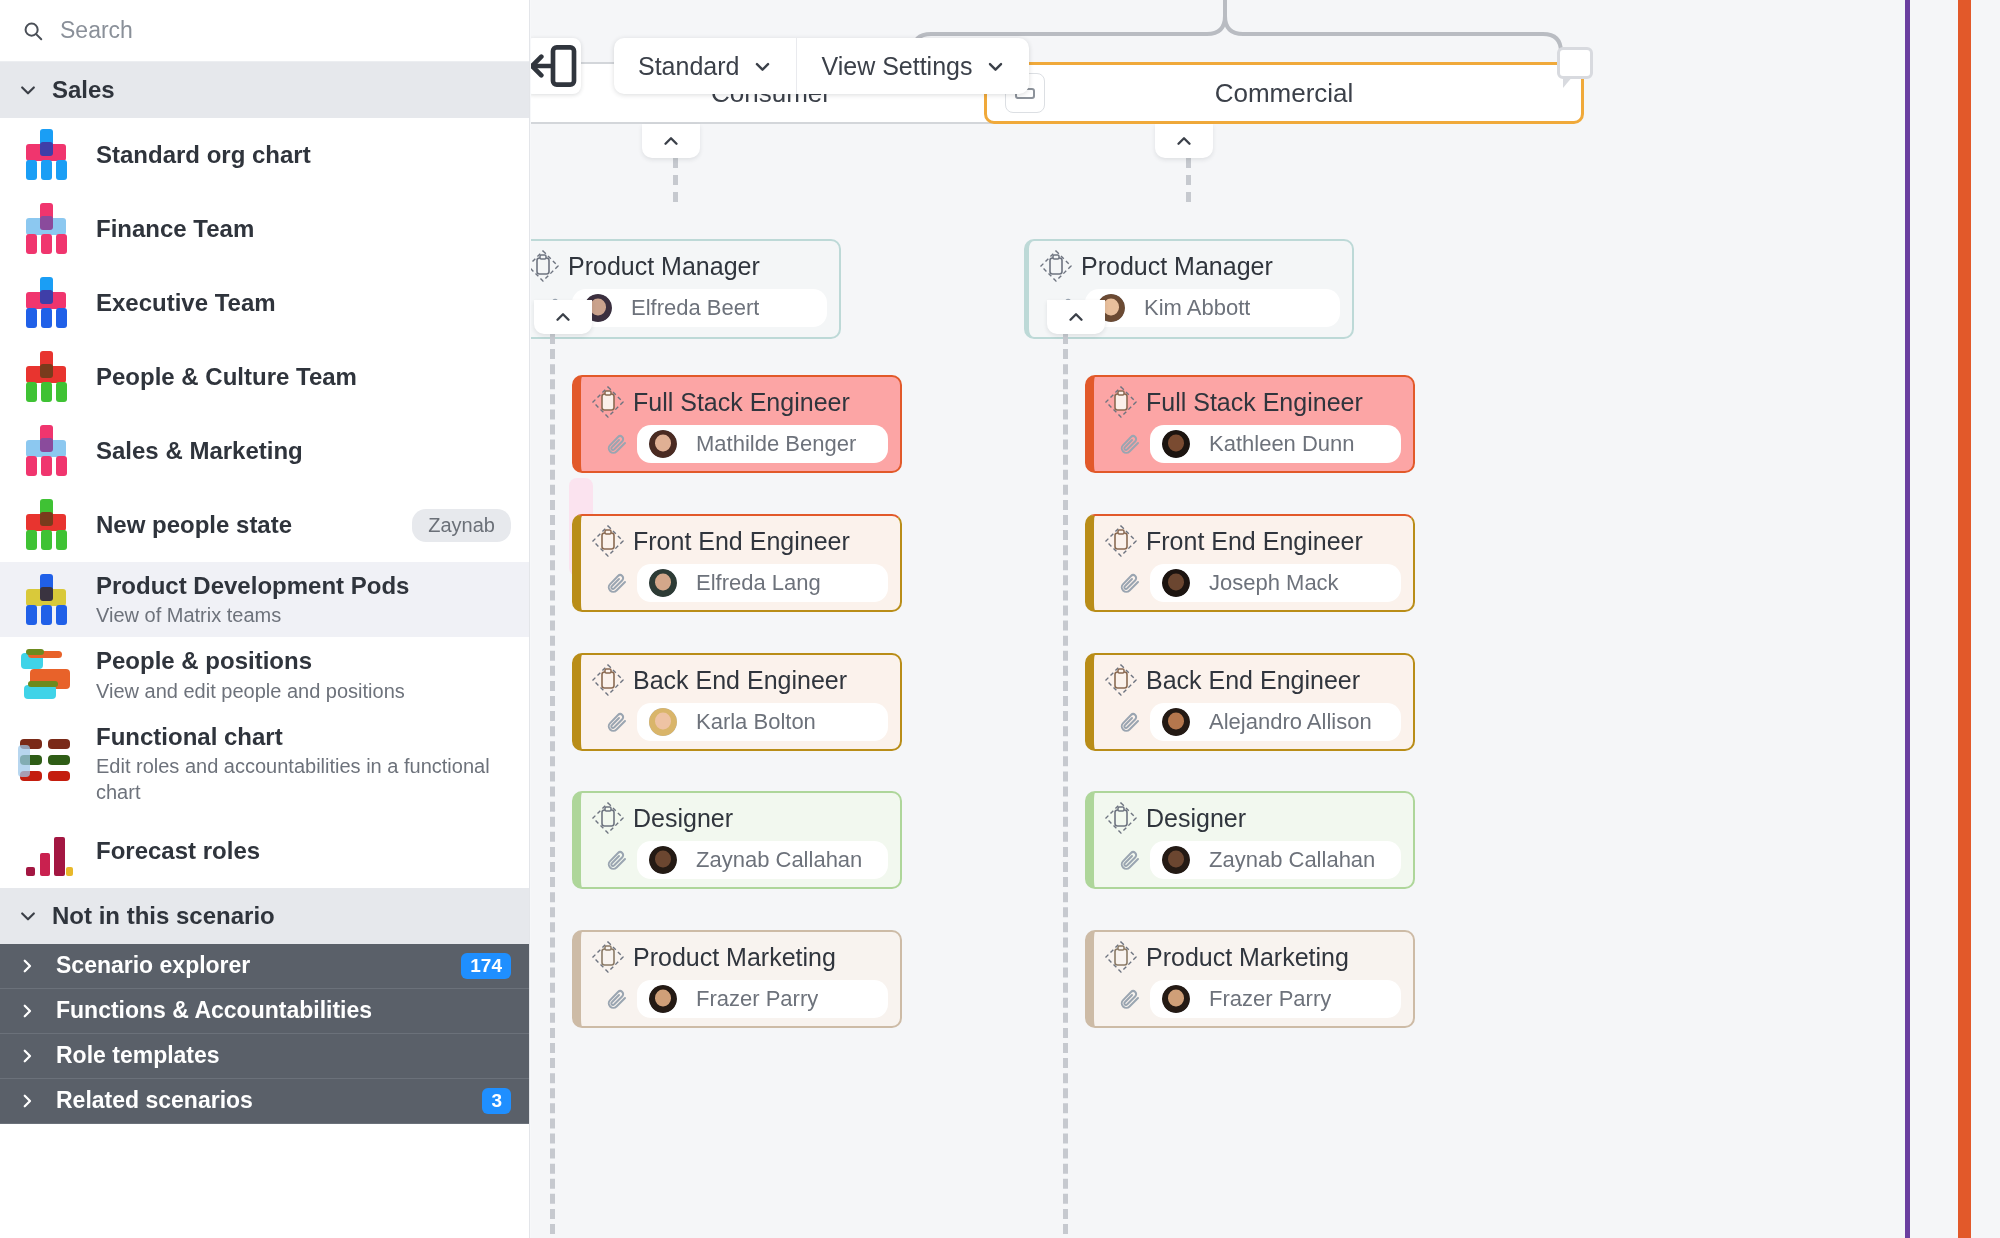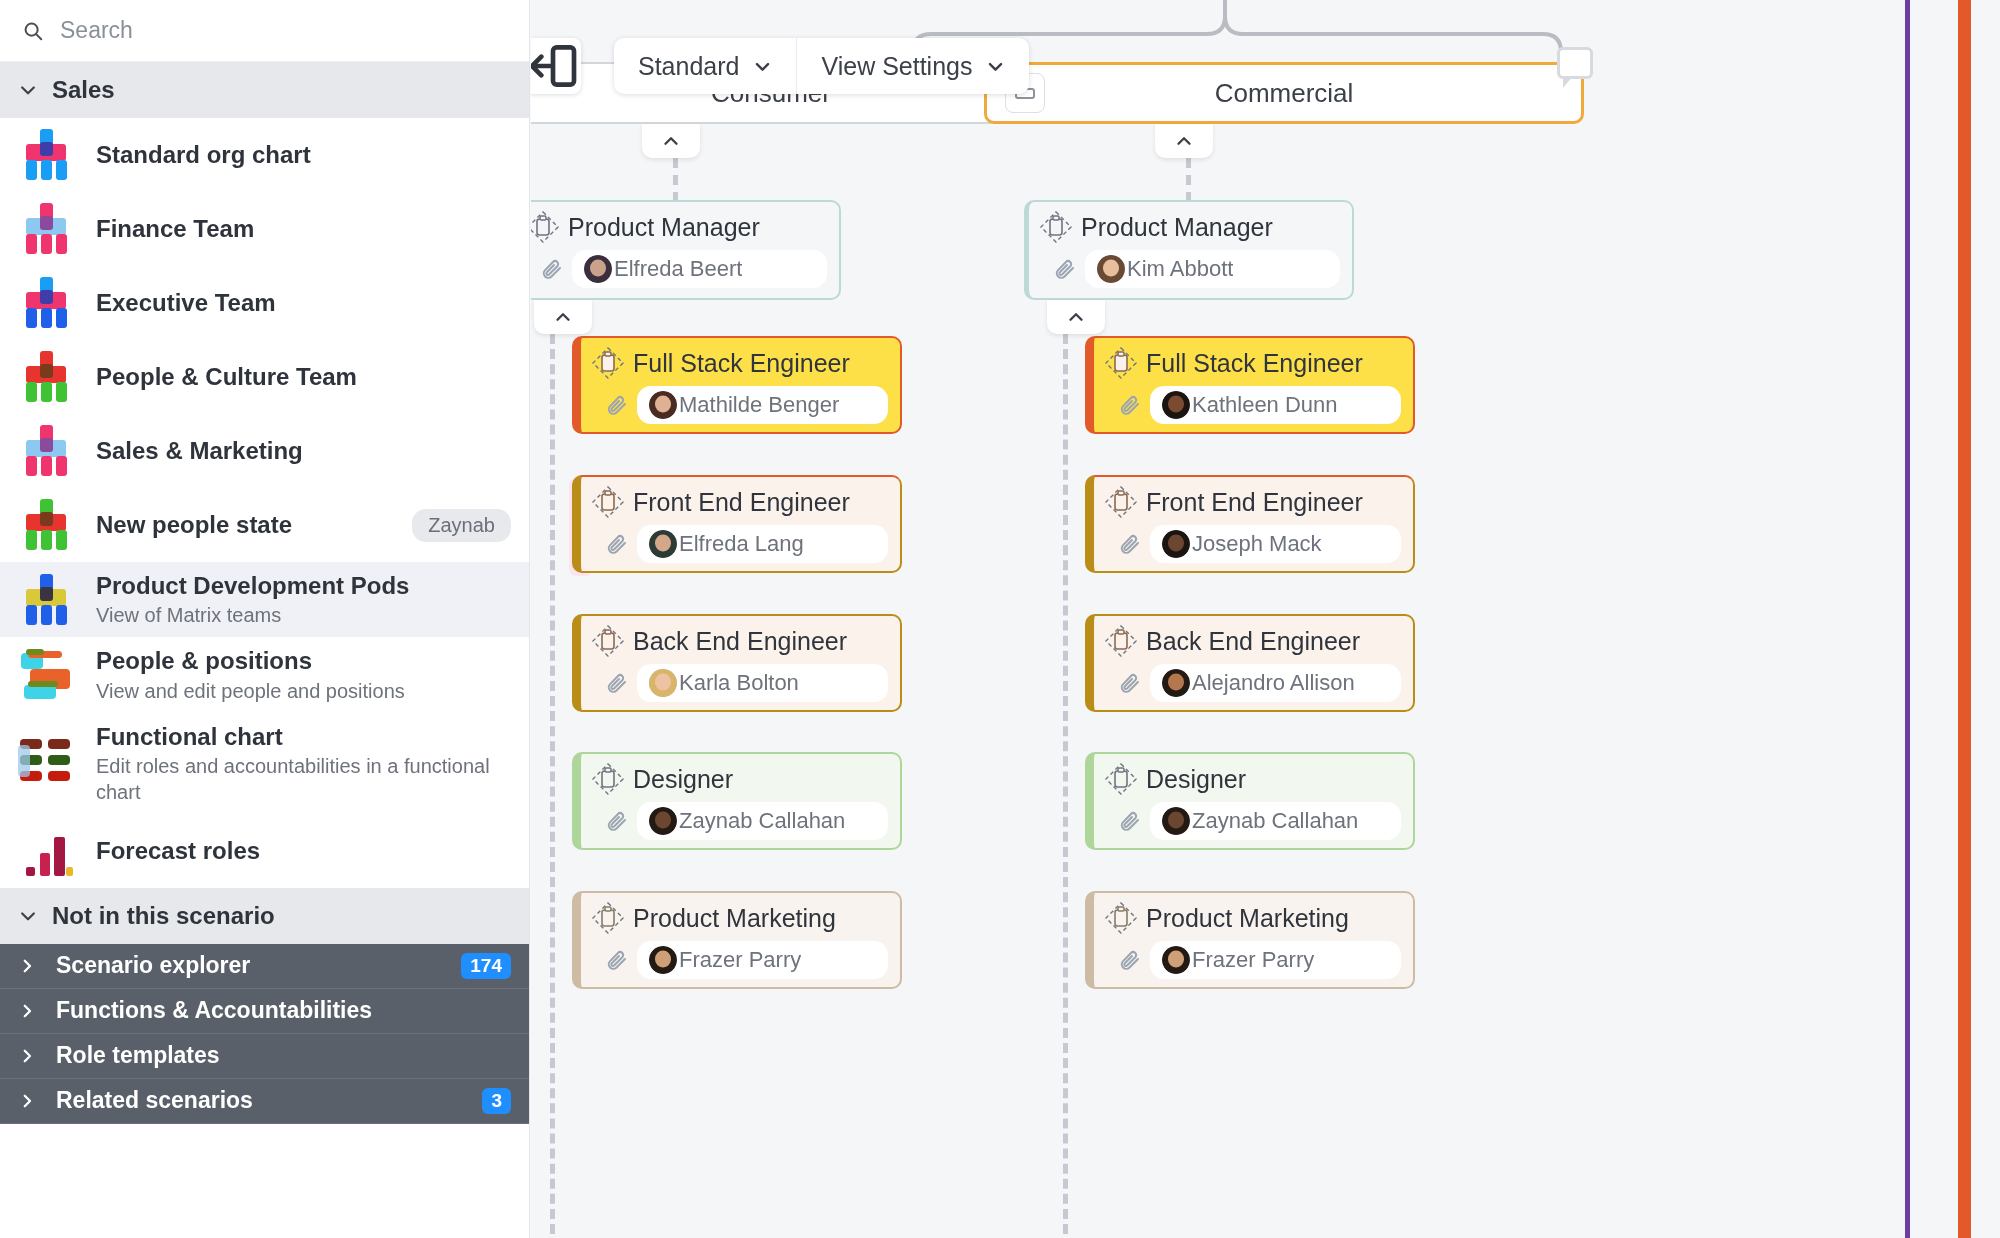--- a/index.html
+++ b/index.html
@@ -173,53 +173,54 @@
 
   
   .card {
     position: absolute; width: 330px; height: 98px;
     border-radius: 10px;
     background: #faf6f4;
     border: 2px solid #c8a23a;
     border-left-width: 9px;
     padding: 8px 12px 20px 10px;
     overflow: hidden;
+    margin-top: 39px;
   }
   .card .role-row { display: flex; align-items: center; gap: 8px; }
   .role-icon { width: 34px; height: 34px; flex: 0 0 auto; }
   .role-title {
     font-size: 25px; color: #30353d; white-space: nowrap;
     overflow: hidden; text-overflow: ellipsis;
   }
   .person-row {
     display: flex; align-items: center; gap: 8px;
     margin-top: 6px; margin-left: 14px;
   }
   .clip-icon { width: 24px; height: 24px; flex: 0 0 auto; color: #9aa5b1; }
   .person-chip {
     flex: 1 1 auto; min-width: 0;
     background: #fff; border-radius: 14px;
-    height: 38px; display: flex; align-items: center; gap: 2px;
+    height: 38px; display: flex; align-items: center; gap: 19px;
     padding: 0 12px;
   }
   .avatar {
     width: 28px; height: 28px; border-radius: 50%;
     flex: 0 0 auto; background: #b9bec6; position: relative; overflow: hidden;
   }
   .avatar .hair { position: absolute; inset: 0; border-radius: 50%; }
   .avatar .face {
     position: absolute; left: 50%; top: 46%;
     transform: translate(-50%,-50%);
     width: 16px; height: 17px; border-radius: 50% 50% 48% 48%;
   }
   .person-name {
     font-size: 22px; color: #6d727b; white-space: nowrap;
     overflow: hidden; text-overflow: ellipsis;
   }
-  .card.orange { background:#fde047; border-color:#e2592a; }
+  .card.orange { background:#fca5a5; border-color:#e2592a; }
   .card.gold   { background:#fbf2ec; border-color:#b98d18; }
   .card.green  { background:#f2f8ef; border-color:#aed69a; border-left-width:9px; }
   .card.tan    { background:#f8f3ef; border-color:#cdbba6; }
 
   .card.pm {
     width: 330px; height: 100px;
     background: #f4f6f7; border: 2px solid #bdd9d7; border-left-width: 5px;
   }
   .glow-pink {
     position: absolute; width: 24px; border-radius: 8px;

